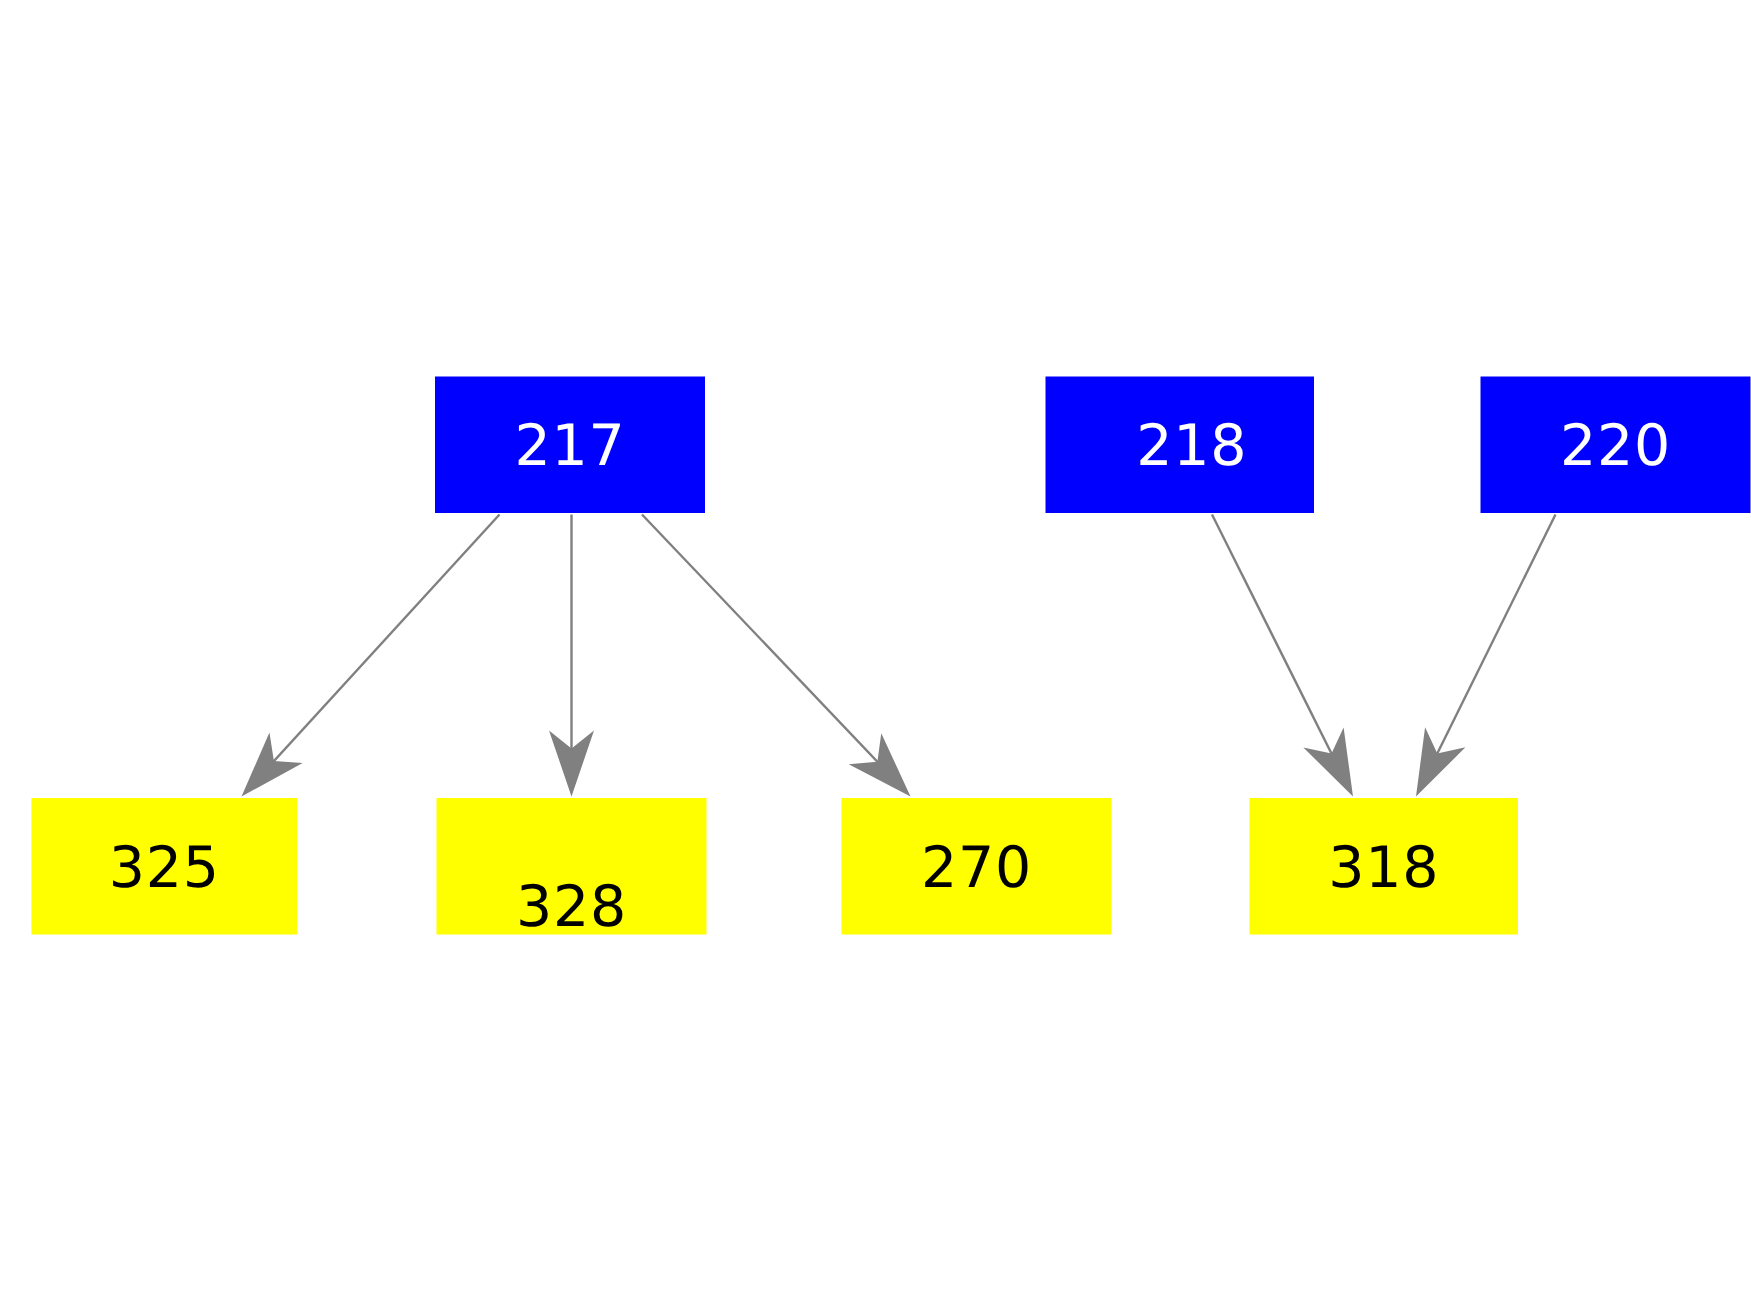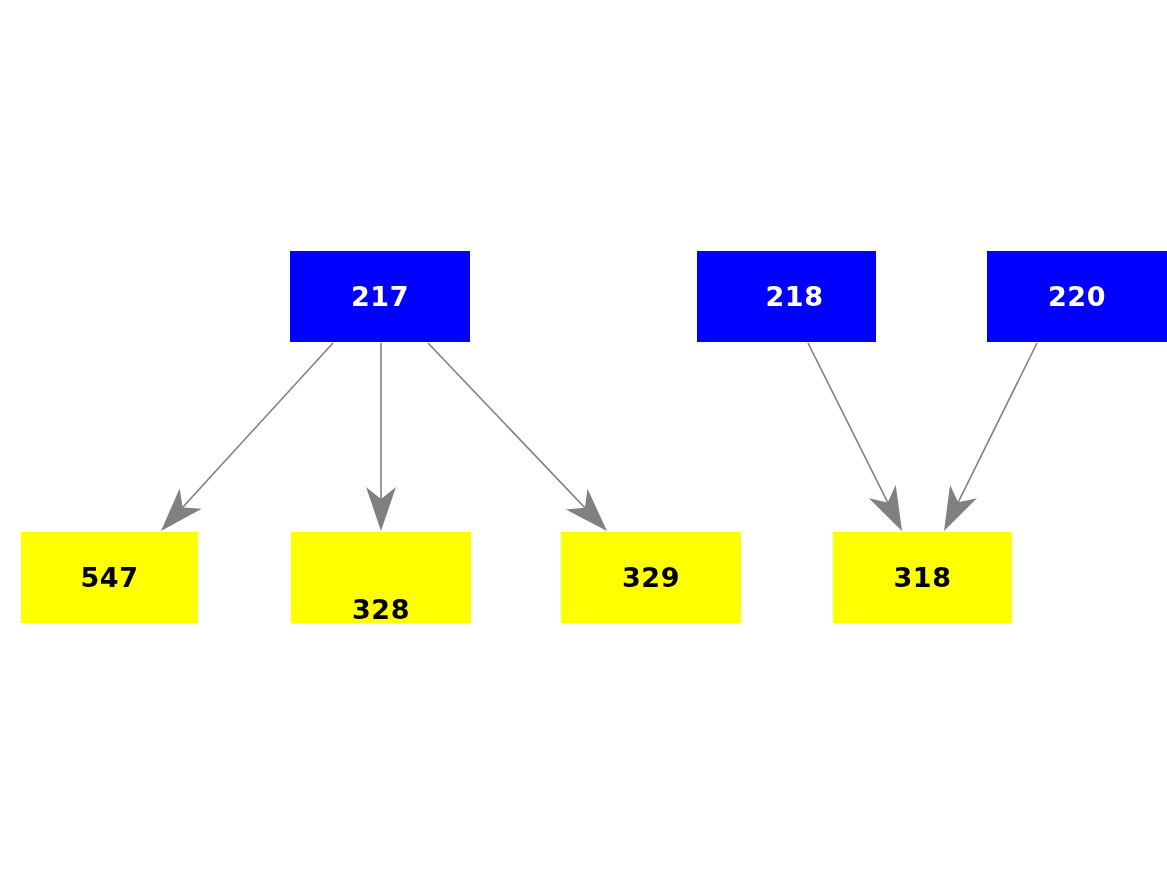--- a/index.html
+++ b/index.html
@@ -27,25 +27,24 @@
     width: 1167px;
     height: 875px;
     pointer-events: none;
   }
   .node {
     position: absolute;
     box-sizing: border-box;
     display: flex;
     align-items: center;
     justify-content: center;
-    font-size: 27px;
+    font-size: 38px;
     line-height: 1;
     letter-spacing: 0.5px;
     user-select: none;
-    font-weight: bold;
   }
   .node-label {
     display: block;
   }
 </style>
 </head>
 <body>
 
 <div id="canvas">
 
@@ -76,26 +75,26 @@
       <div class="node" style="left: 290px; top: 251px; width: 180px; height: 91px; background: rgb(0, 0, 255); color: rgb(255, 255, 255);">
         <span class="node-label">217</span>
       </div>
       <div class="node" style="left: 697px; top: 251px; width: 179px; height: 91px; background: rgb(0, 0, 255); color: rgb(255, 255, 255); padding-left: 16px;">
         <span class="node-label">218</span>
       </div>
       <div class="node" style="left: 987px; top: 251px; width: 180px; height: 91px; background: rgb(0, 0, 255); color: rgb(255, 255, 255);">
         <span class="node-label">220</span>
       </div>
       <div class="node" style="left: 21px; top: 532px; width: 177px; height: 91px; background: rgb(255, 255, 0); color: rgb(0, 0, 0);">
-        <span class="node-label">547</span>
+        <span class="node-label">325</span>
       </div>
       <div class="node" style="left: 291px; top: 532px; width: 180px; height: 91px; background: rgb(255, 255, 0); color: rgb(0, 0, 0); align-items: flex-end;">
         <span class="node-label">328</span>
       </div>
       <div class="node" style="left: 561px; top: 532px; width: 180px; height: 91px; background: rgb(255, 255, 0); color: rgb(0, 0, 0);">
-        <span class="node-label">329</span>
+        <span class="node-label">270</span>
       </div>
       <div class="node" style="left: 833px; top: 532px; width: 179px; height: 91px; background: rgb(255, 255, 0); color: rgb(0, 0, 0); text-align: center;">
         <span class="node-label">318</span>
       </div>
     </div>
 
 </div>
 
 </body></html>

